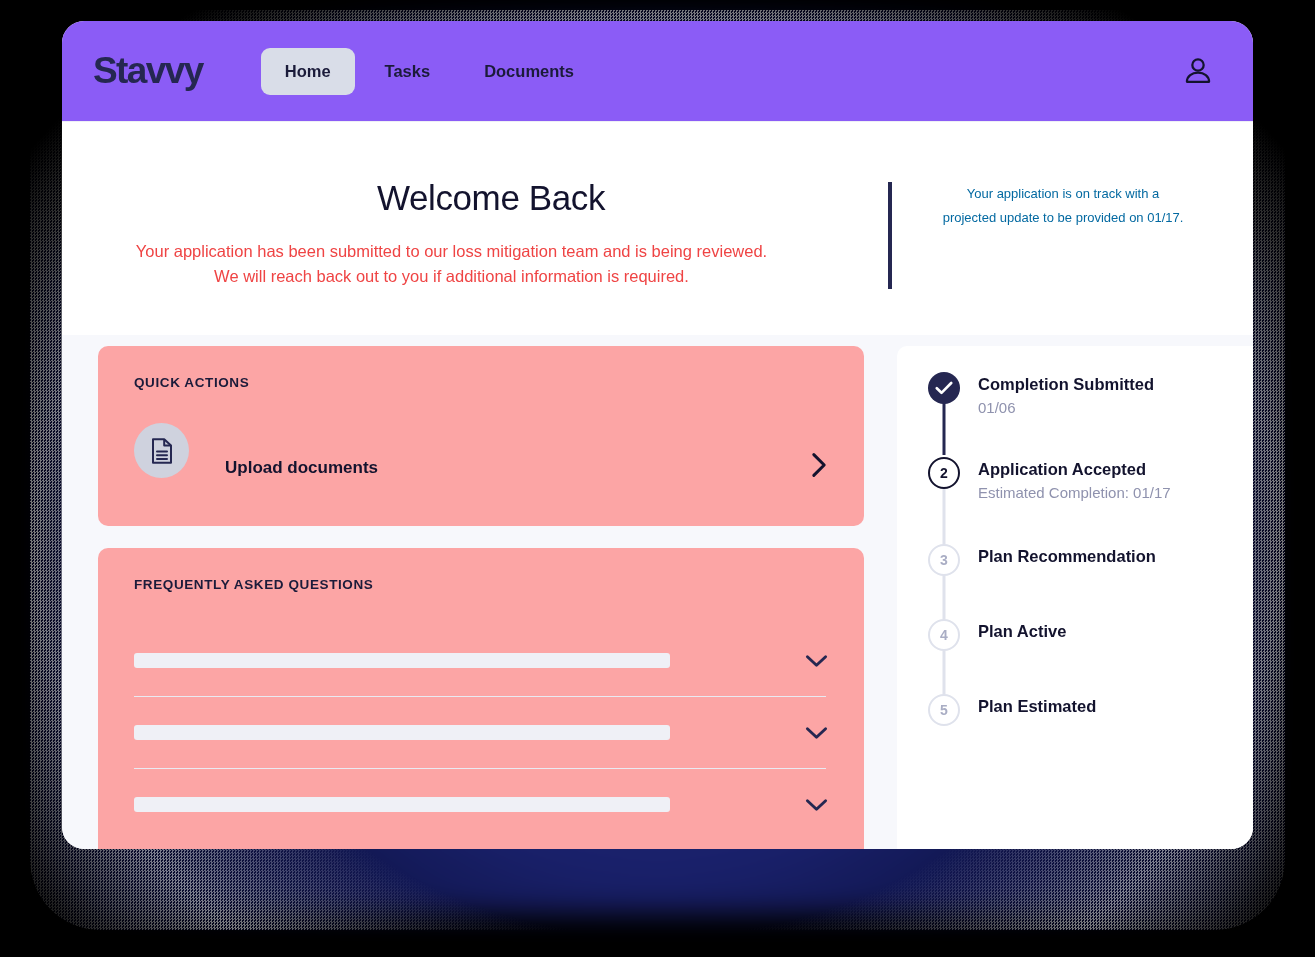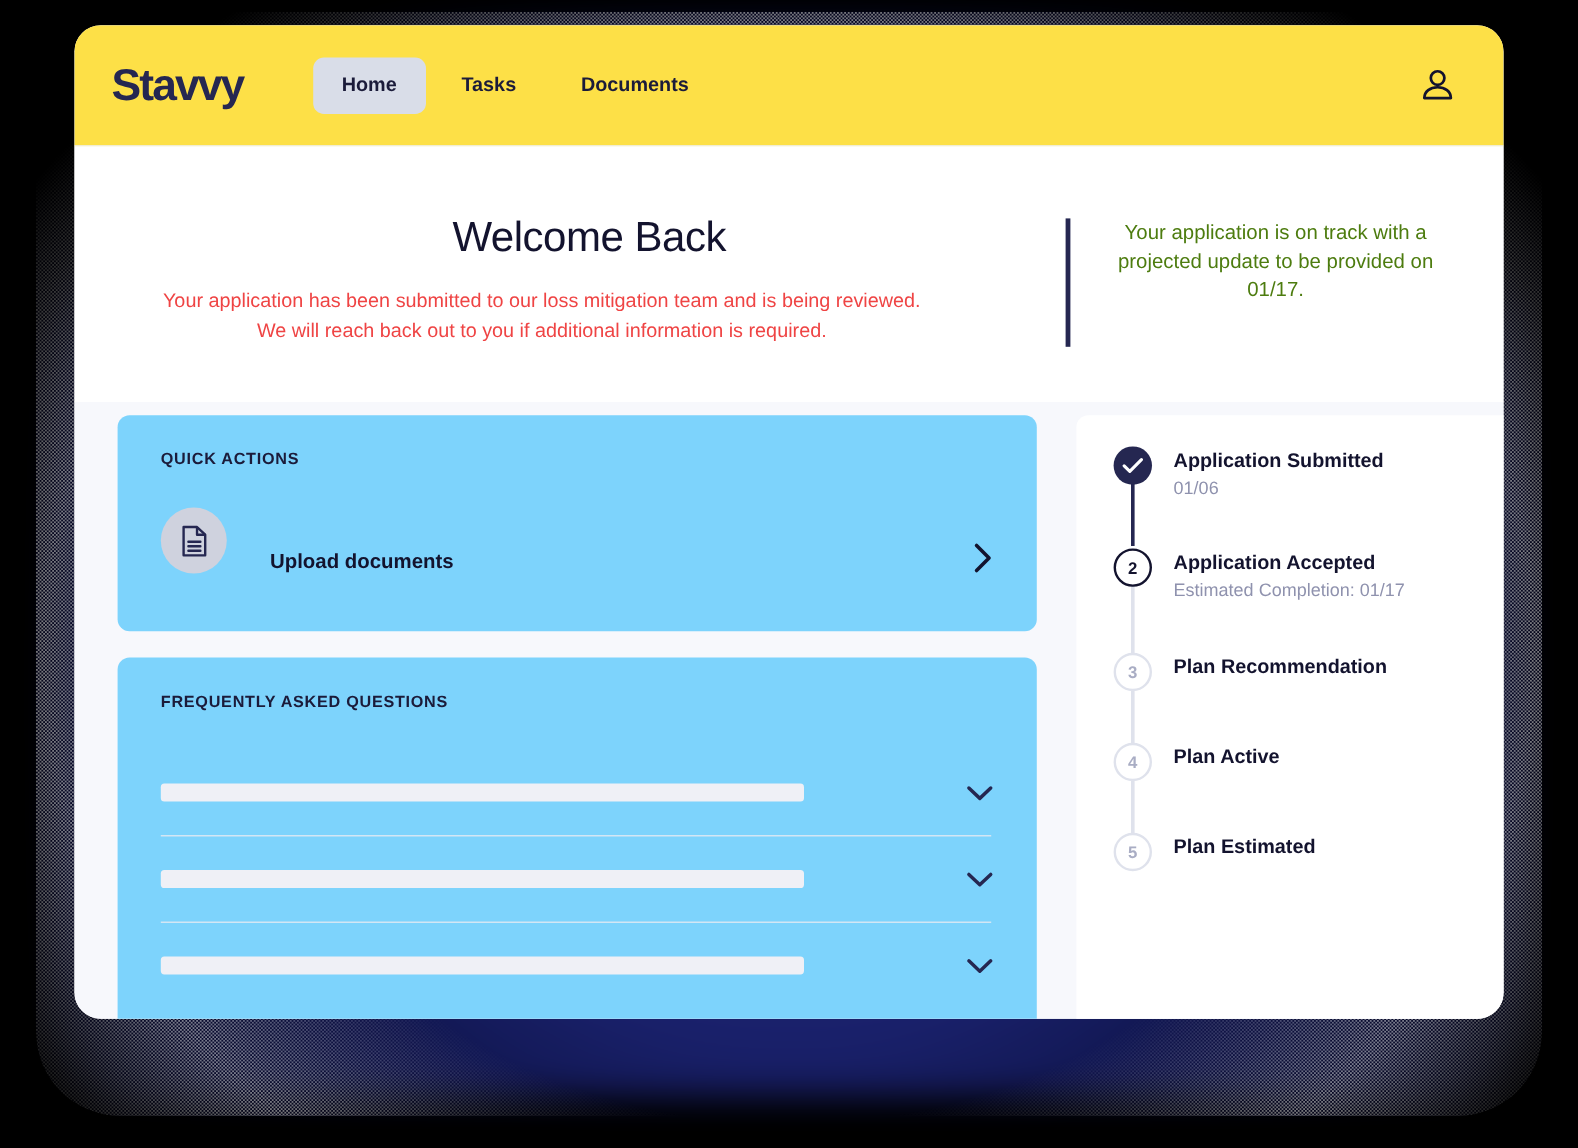--- a/index.html
+++ b/index.html
@@ -54,21 +54,21 @@
     width: 1191px;
     height: 828px;
     background: #ffffff;
     border-radius: 22px;
     overflow: hidden;
   }
 
   
   .header {
     height: 101px;
-    background: #fde047;
+    background: #8b5cf6;
     display: flex;
     align-items: center;
     padding: 0 38px 0 31px;
     border-bottom: 1px solid #eef0f6;
   }
   .logo {
     font-size: 37px;
     font-weight: 700;
     letter-spacing: -1.6px;
     color: #252751;
@@ -123,40 +123,40 @@
   .status-badge {
     background: #dfe2ec;
     color: #13132e;
     font-size: 12.5px;
     font-weight: 700;
     padding: 5px 11px;
     border-radius: 6px;
     white-space: nowrap;
   }
   .status-text {
-    font-size: 17px;
+    font-size: 13px;
     line-height: 24px;
-    color: #4d7c0f;
+    color: #0369a1;
     max-width: 300px;
   }
   .status-text.second { margin-top: 22px; }
 
   
   .body-area {
     background: #f7f8fc;
     display: flex;
     gap: 33px;
     padding: 11px 0 0 0;
     height: 100%;
   }
   .col-left { width: 802px; padding-left: 36px; }
   .col-right { flex: 1; }
 
   .card {
-    background: #7dd3fc;
+    background: #fca5a5;
     border-radius: 10px;
     padding: 29px 36px;
   }
   .card-title {
     font-size: 13.5px;
     font-weight: 700;
     letter-spacing: 0.6px;
     color: #1b1b3a;
     margin-bottom: 33px;
   }
@@ -329,21 +329,21 @@
           <div class="step">
             <div class="step-marker">
               <div class="connector solid" style="height:53px;"></div>
               <div class="node done">
                 <svg width="18" height="14" viewBox="0 0 18 14" fill="none" stroke="#ffffff" stroke-width="2.6" stroke-linecap="round" stroke-linejoin="round">
                   <path d="M1.8 7.2l4.7 4.6L16.2 2"></path>
                 </svg>
               </div>
             </div>
             <div class="step-body">
-              <div class="step-title">Application Submitted</div>
+              <div class="step-title">Completion Submitted</div>
               <div class="step-sub">01/06</div>
             </div>
           </div>
 
           <div class="step" style="margin-top:41px;">
             <div class="step-marker">
               <div class="connector faded" style="height:65px;"></div>
               <div class="node current">2</div>
             </div>
             <div class="step-body">

